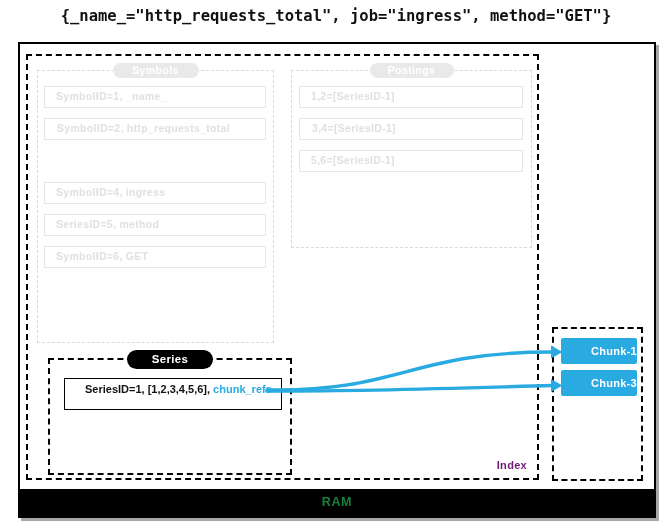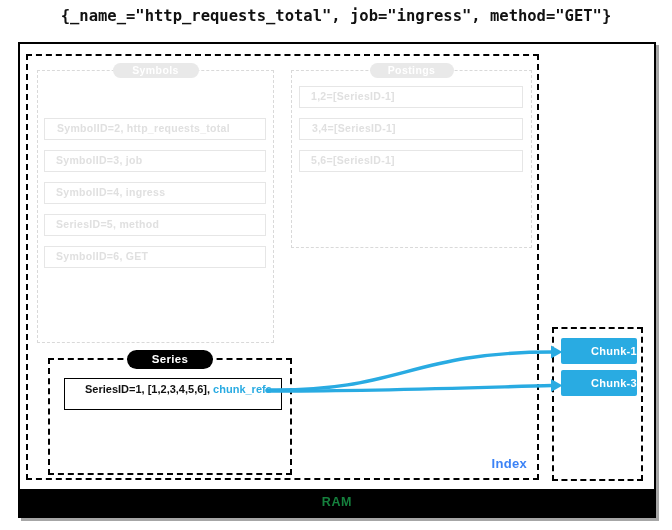--- a/index.html
+++ b/index.html
@@ -32,21 +32,21 @@
     text-align: center; line-height: 27px;
   }
   .index-box {
     position: absolute; left: 6px; top: 10px;
     width: 513px; height: 426px;
     box-sizing: border-box;
     border: 2px dashed #000;
   }
   .index-label {
     position: absolute; right: 10px; bottom: 7px;
-    font-size: 13px; font-weight: bold; color: #3b82f6; letter-spacing: .3px;
+    font-size: 11px; font-weight: bold; color: #701a75; letter-spacing: .3px;
   }
   .ghost-section {
     position: absolute; box-sizing: border-box;
     border: 1.5px dashed var(--ghost_dash);
   }
   .symbols-section { left: 9px;  top: 14px; width: 237px; height: 273px; }
   .postings-section{ left: 263px; top: 14px; width: 241px; height: 178px; }
   .pill {
     position: absolute; top: -8px; left: 50%; transform: translateX(-50%);
     height: 15px; line-height: 15px;
@@ -120,22 +120,22 @@
 <div id="stage">
 
   <div class="title">{_name_="http_requests_total", job="ingress", method="GET"}</div>
 
   <div class="outer">
 
     <div class="index-box">
 
       <div class="ghost-section symbols-section">
         <div class="pill symbols">Symbols</div>
+        <div class="ghost-row r0">SymbolID=1, _name_</div>
         <div class="ghost-row r1">SymbolID=2, http_requests_total</div>
-        <div class="ghost-row r2">SymbolID=3, job</div>
         <div class="ghost-row r3">SymbolID=4, ingress</div>
         <div class="ghost-row r4">SeriesID=5, method</div>
         <div class="ghost-row r5">SymbolID=6, GET</div>
       </div>
 
       <div class="ghost-section postings-section">
         <div class="pill postings">Postings</div>
         <div class="ghost-row r0">1,2=[SeriesID-1]</div>
         <div class="ghost-row r1">3,4=[SeriesID-1]</div>
         <div class="ghost-row r2">5,6=[SeriesID-1]</div>

